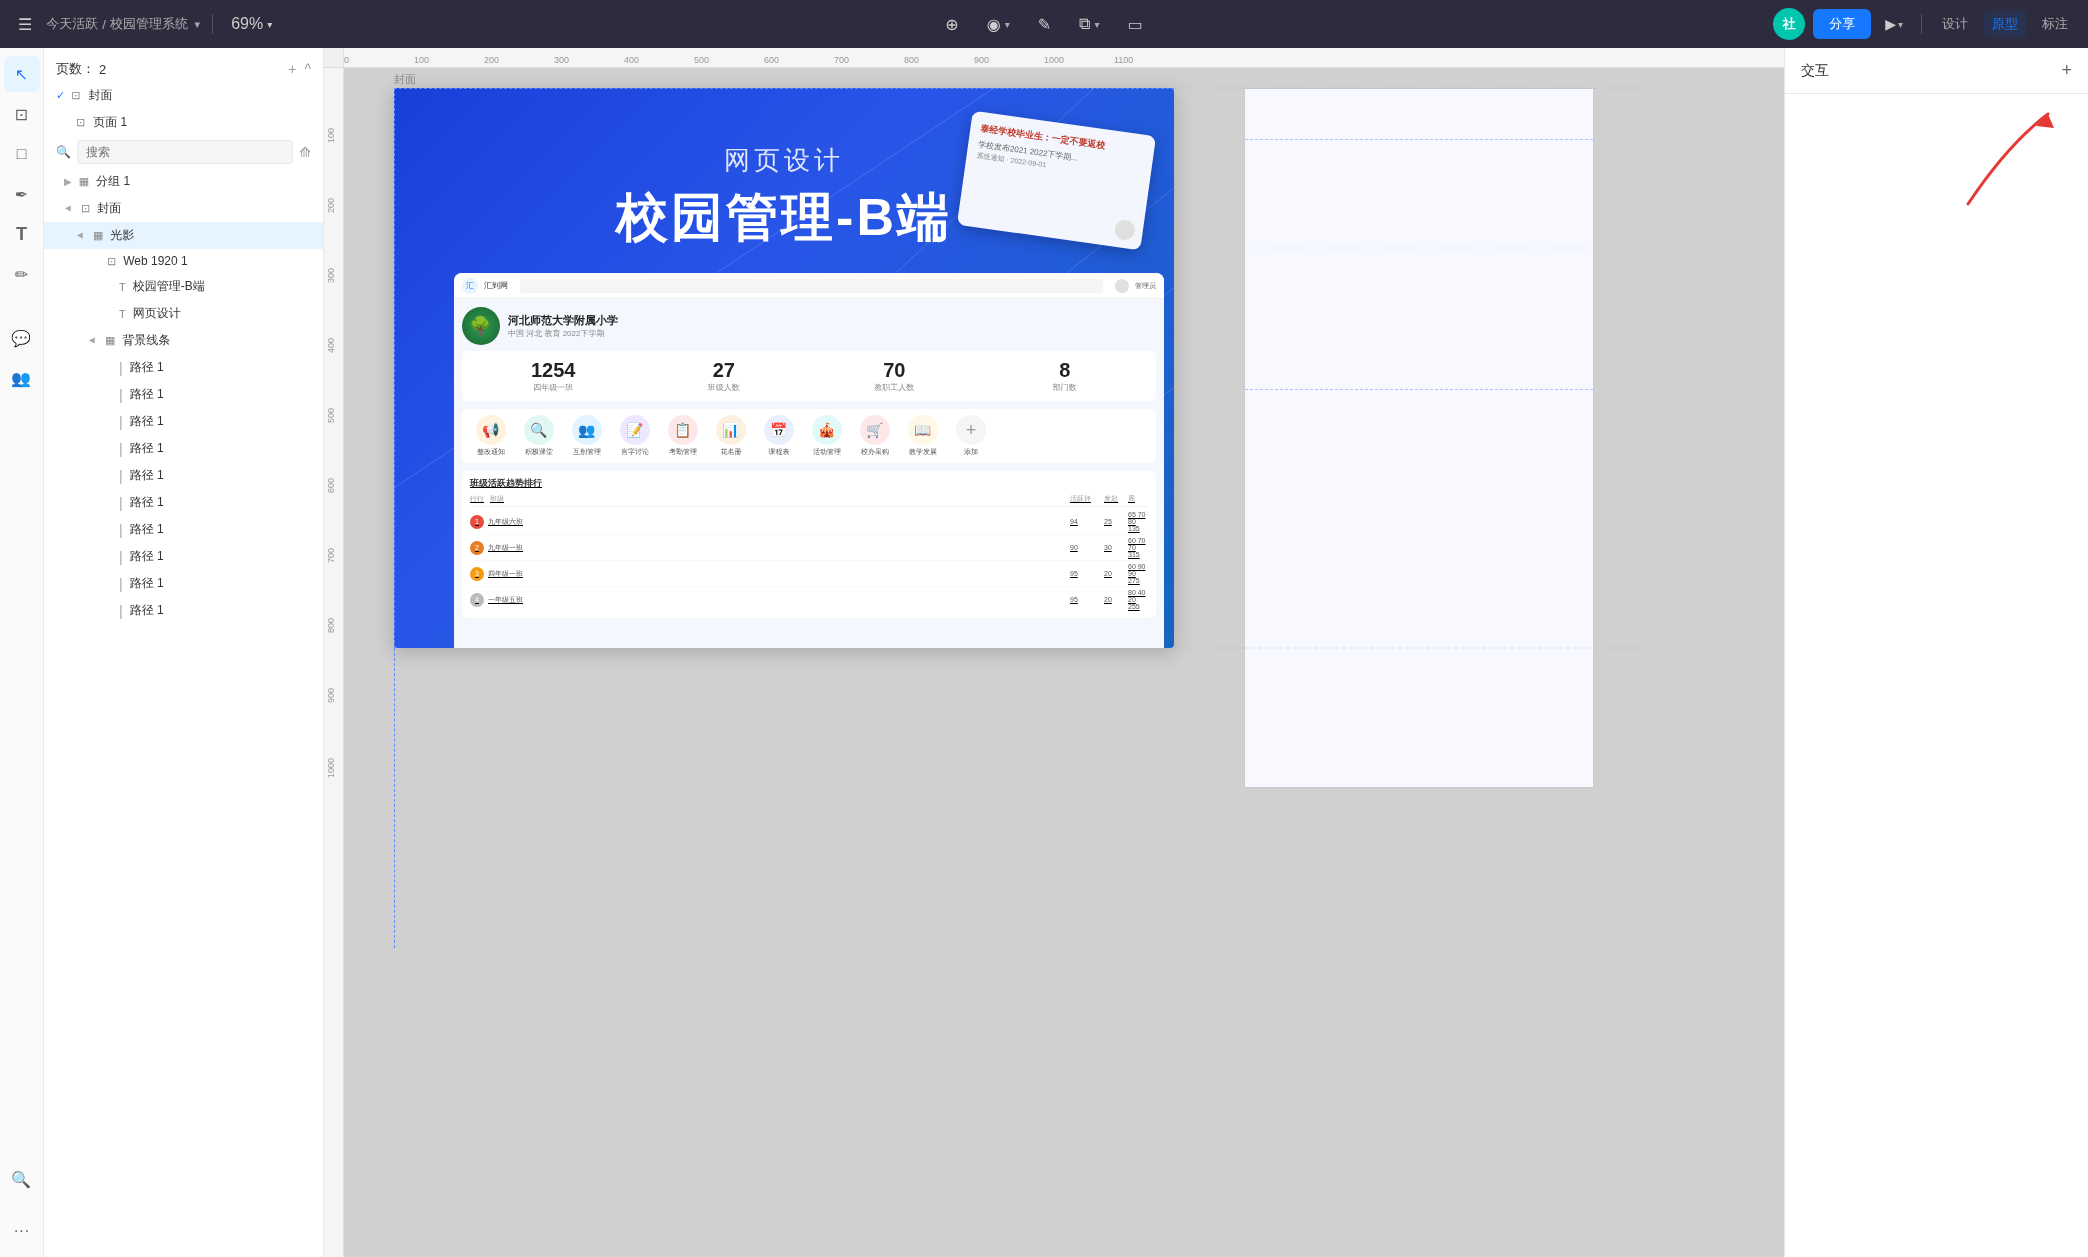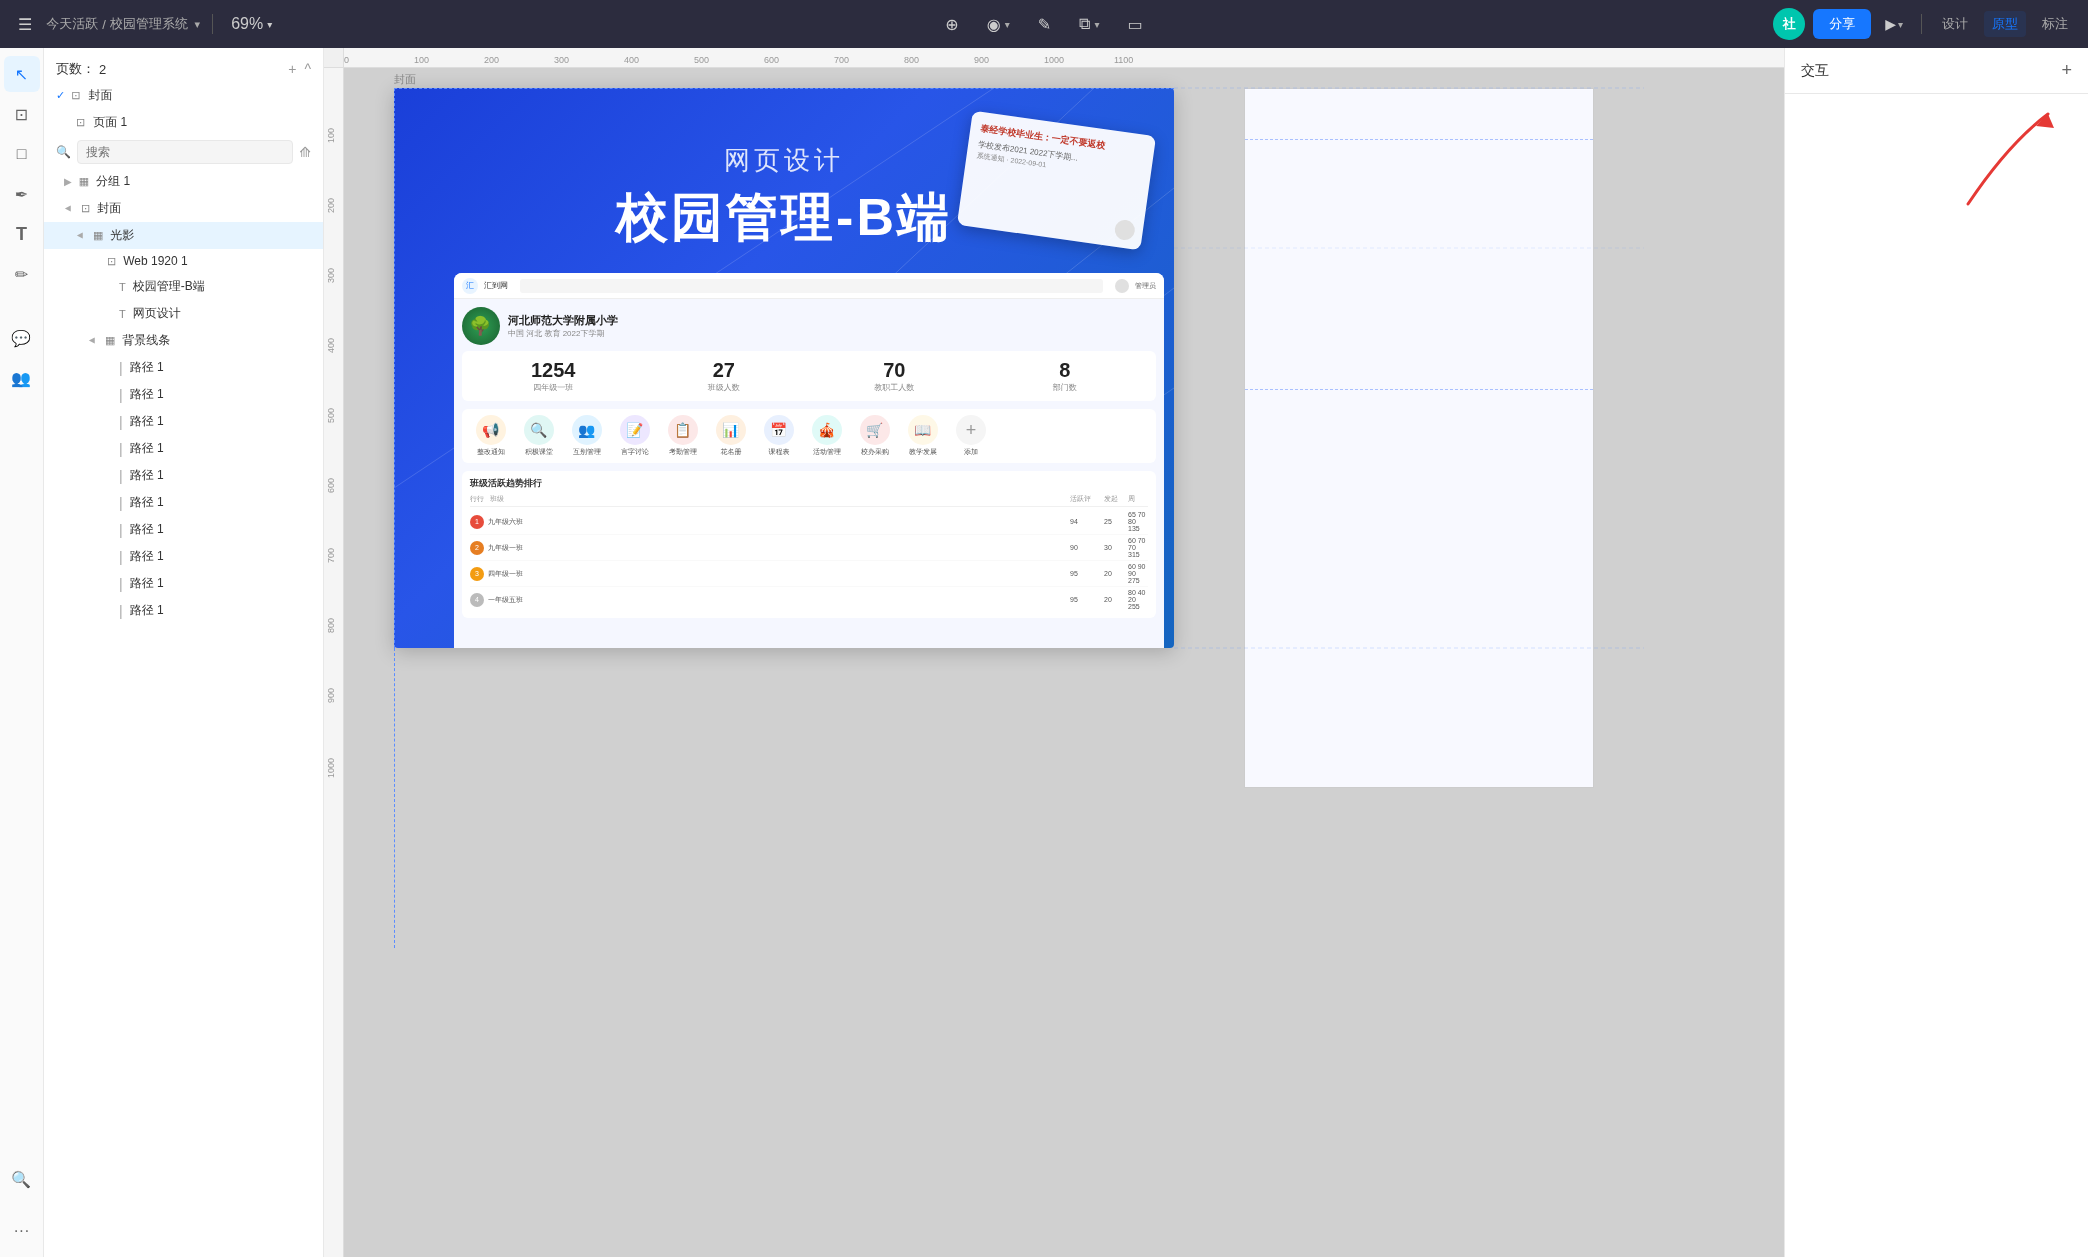--- a/index.html
+++ b/index.html
@@ -606,21 +606,21 @@
                   <div style="display:flex;flex-direction:column;align-items:center;gap:2px;width:42px;">
                     <div style="width:30px;height:30px;border-radius:50%;background:#fef8e7;display:flex;align-items:center;justify-content:center;font-size:14px;">📖</div>
                     <span style="font-size:7px;color:#555;text-align:center;">教学发展</span>
                   </div>
                   <div style="display:flex;flex-direction:column;align-items:center;gap:2px;width:42px;">
                     <div style="width:30px;height:30px;border-radius:50%;background:#f5f5f5;display:flex;align-items:center;justify-content:center;font-size:18px;color:#999;">+</div>
                     <span style="font-size:7px;color:#555;text-align:center;">添加</span>
                   </div>
                 </div>
 
-                <div style="display:flex;gap:6px;">
+                <div style="display:flex;gap:6px;text-decoration:underline;">
 
                   <div style="flex:1;background:#fff;border-radius:6px;padding:6px 8px;">
                     <div style="font-size:9px;font-weight:600;color:#333;margin-bottom:4px;">班级活跃趋势排行</div>
                     <div style="display:flex;gap:4px;font-size:7px;color:#999;padding-bottom:2px;border-bottom:1px solid #f0f0f0;margin-bottom:2px;">
                       <span style="width:16px">行行</span>
                       <span style="flex:1">班级</span>
                       <span style="width:30px">活跃评</span>
                       <span style="width:20px">发起</span>
                       <span style="width:20px">周</span>
                     </div>

